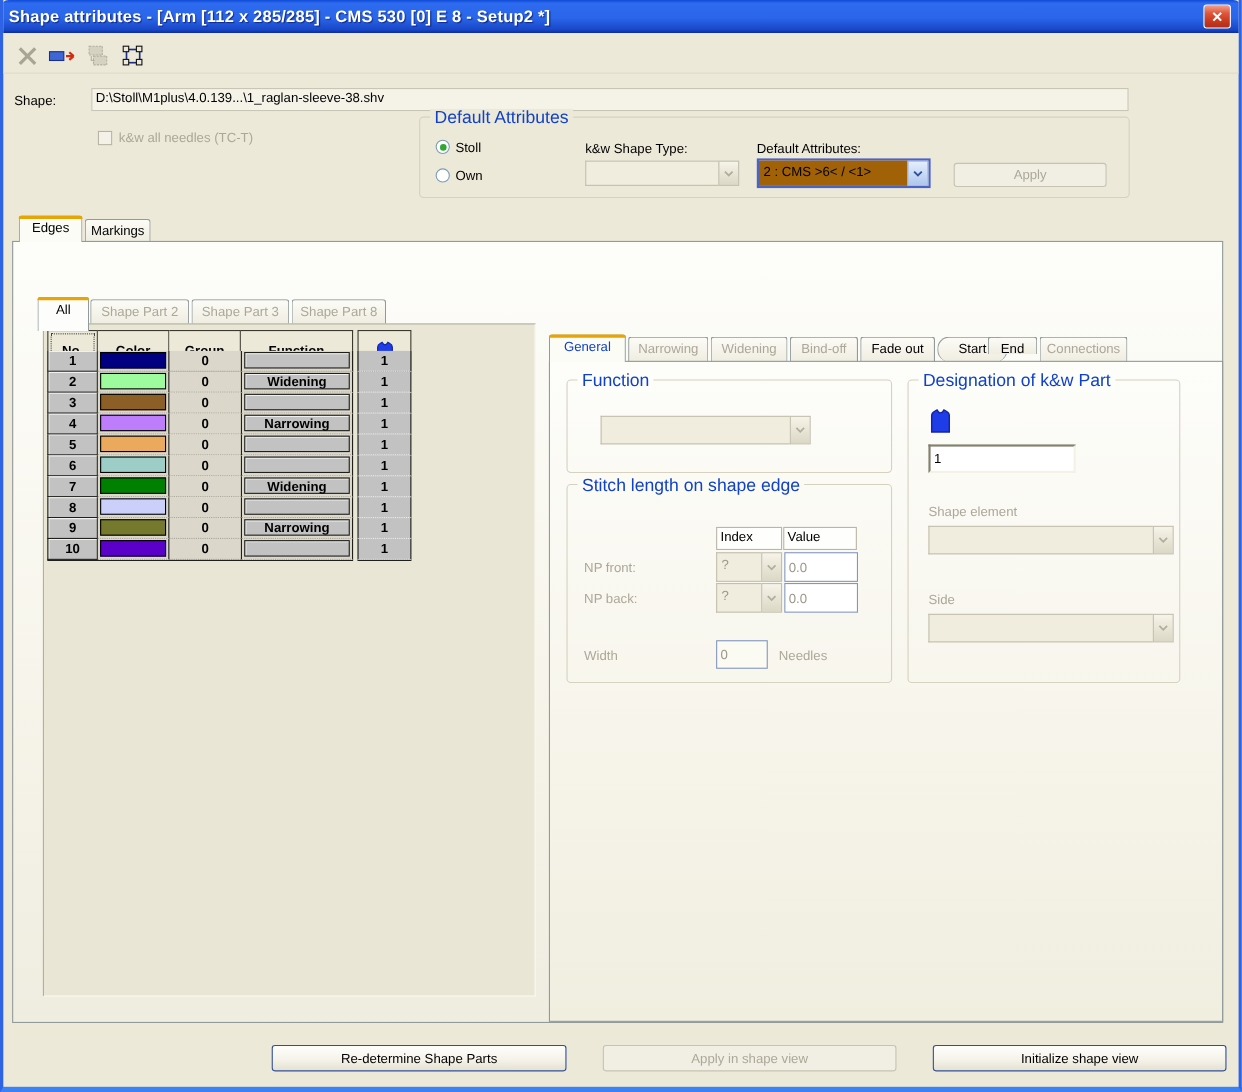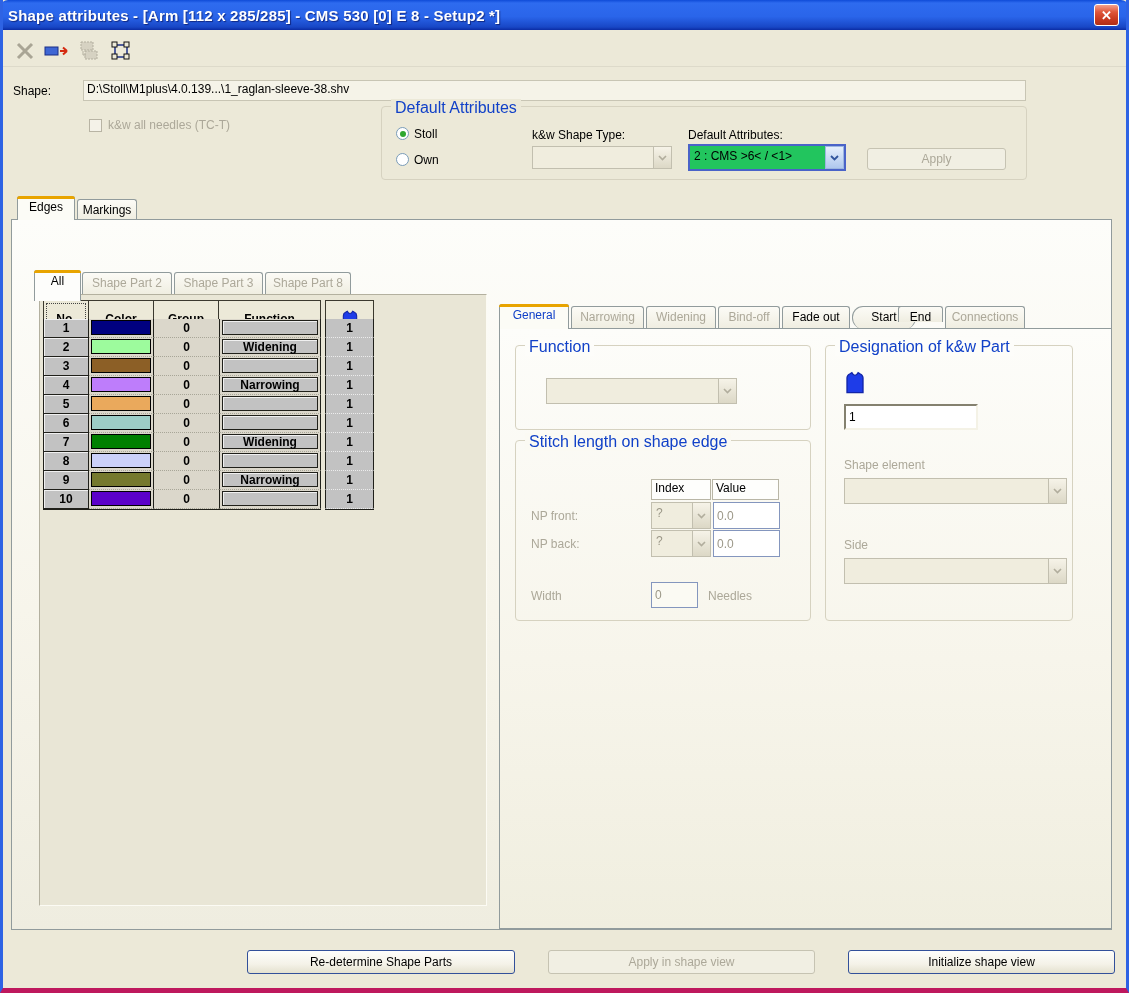--- a/index.html
+++ b/index.html
@@ -1,20 +1,20 @@
 <!DOCTYPE html>
 <html><head>
 <meta charset="utf-8">
 <style>
   * { margin:0; padding:0; box-sizing:border-box; }
   html,body { width:1129px; height:993px; }
   body { font-family:"Liberation Sans", sans-serif; font-size:12px; color:#000; background:#ECE9D8; }
 
   #win { position:relative; width:1129px; height:993px; background:#ECE9D8;
-         border-left:3px solid #2E63E4; border-right:3px solid #2E63E4; border-bottom:5px solid #be185d; overflow:hidden; }
+         border-left:3px solid #2E63E4; border-right:3px solid #2E63E4; border-bottom:5px solid #3b82f6; overflow:hidden; }
 
   
   .titlebar { position:absolute; left:-3px; top:0; width:1129px; height:30px;
     background:linear-gradient(180deg,#0F4BD8 0%,#2E6BEF 10%,#2A65EA 55%,#1847C6 90%,#0B2CA4 100%);
     border-radius:8px 8px 0 0; display:flex; align-items:center; }
   .titlebar .ttl { color:#fff; font-size:15px; font-weight:bold; padding-left:8px;
     text-shadow:1px 1px 1px rgba(0,0,60,.55); letter-spacing:.2px; white-space:nowrap; }
   .closebtn { position:absolute; right:7px; top:4px; width:25px; height:22px; border-radius:3px;
     border:1px solid #fff; background:linear-gradient(180deg,#F3A08C 0%,#E0563A 35%,#C93A20 70%,#B02E16 100%);
     color:#fff; font-weight:bold; font-size:13px; display:flex; align-items:center; justify-content:center; cursor:pointer; }
@@ -31,21 +31,21 @@
   .edit { position:absolute; background:#fff; border:1px solid #A5A192; border-top-color:#7E7B6D; border-left-color:#7E7B6D;
     font-family:"Liberation Sans",sans-serif; font-size:12px; padding:1px 3px; }
   .groupbox { position:absolute; border:1px solid #D6D2C0; border-radius:4px; }
   .gb-title { position:absolute; top:-8px; left:9px; padding:0 4px; color:#1141C8; font-size:16px; white-space:nowrap; }
 
   .combo { position:absolute; display:flex; }
   .combo .cfield { flex:1; background:#F0EDDE; border:1px solid #C2BFAF; border-right:none; padding:3px 4px; color:#9C9888; overflow:hidden; }
   .combo .cbtn { width:19px; background:linear-gradient(180deg,#F6F3E8,#DCD8C6); border:1px solid #C2BFAF;
     display:flex; align-items:center; justify-content:center; }
   .combo.focus { border:2px solid #4A63C8; }
-  .combo.focus .cfield { background:#22c55e; color:#000; border:none; }
+  .combo.focus .cfield { background:#a16207; color:#000; border:none; }
   .combo.focus .cbtn { background:linear-gradient(180deg,#E4EEFC,#AFC8EE); border:1px solid #9CB6E0; }
 
   .xpbtn { position:absolute; border:1px solid #32509A; border-radius:3px;
     background:linear-gradient(180deg,#FEFEFC 0%,#F4F2E8 60%,#E4E1CF 100%);
     font-size:12px; display:flex; align-items:center; justify-content:center; cursor:pointer; }
   .xpbtn.disabled { border:1px solid #C6C3B2; color:#ACA899; background:#F1EFE3; cursor:default; }
 
   
   .tab { position:absolute; border:1px solid #919B9C; border-bottom:none; border-radius:3px 3px 0 0;
     background:linear-gradient(180deg,#FCFBF6,#EFEDE0); text-align:center; font-size:12px; padding-top:3px; cursor:pointer; }

